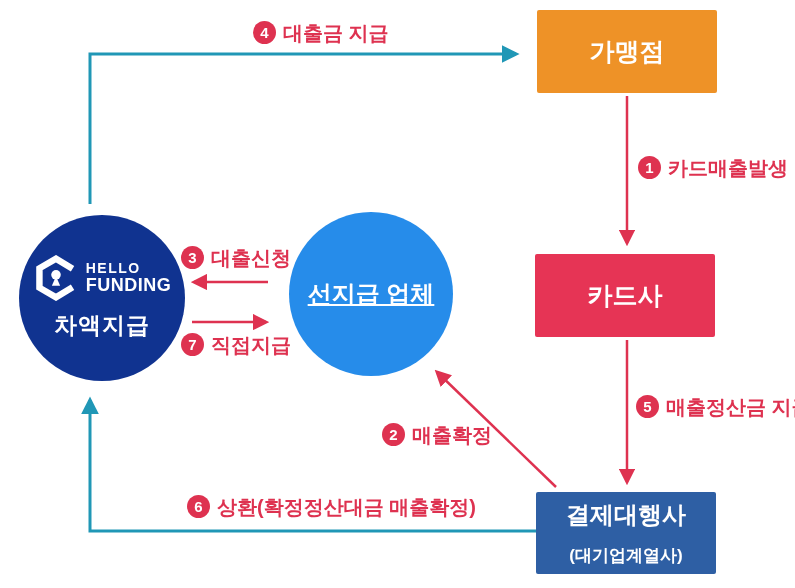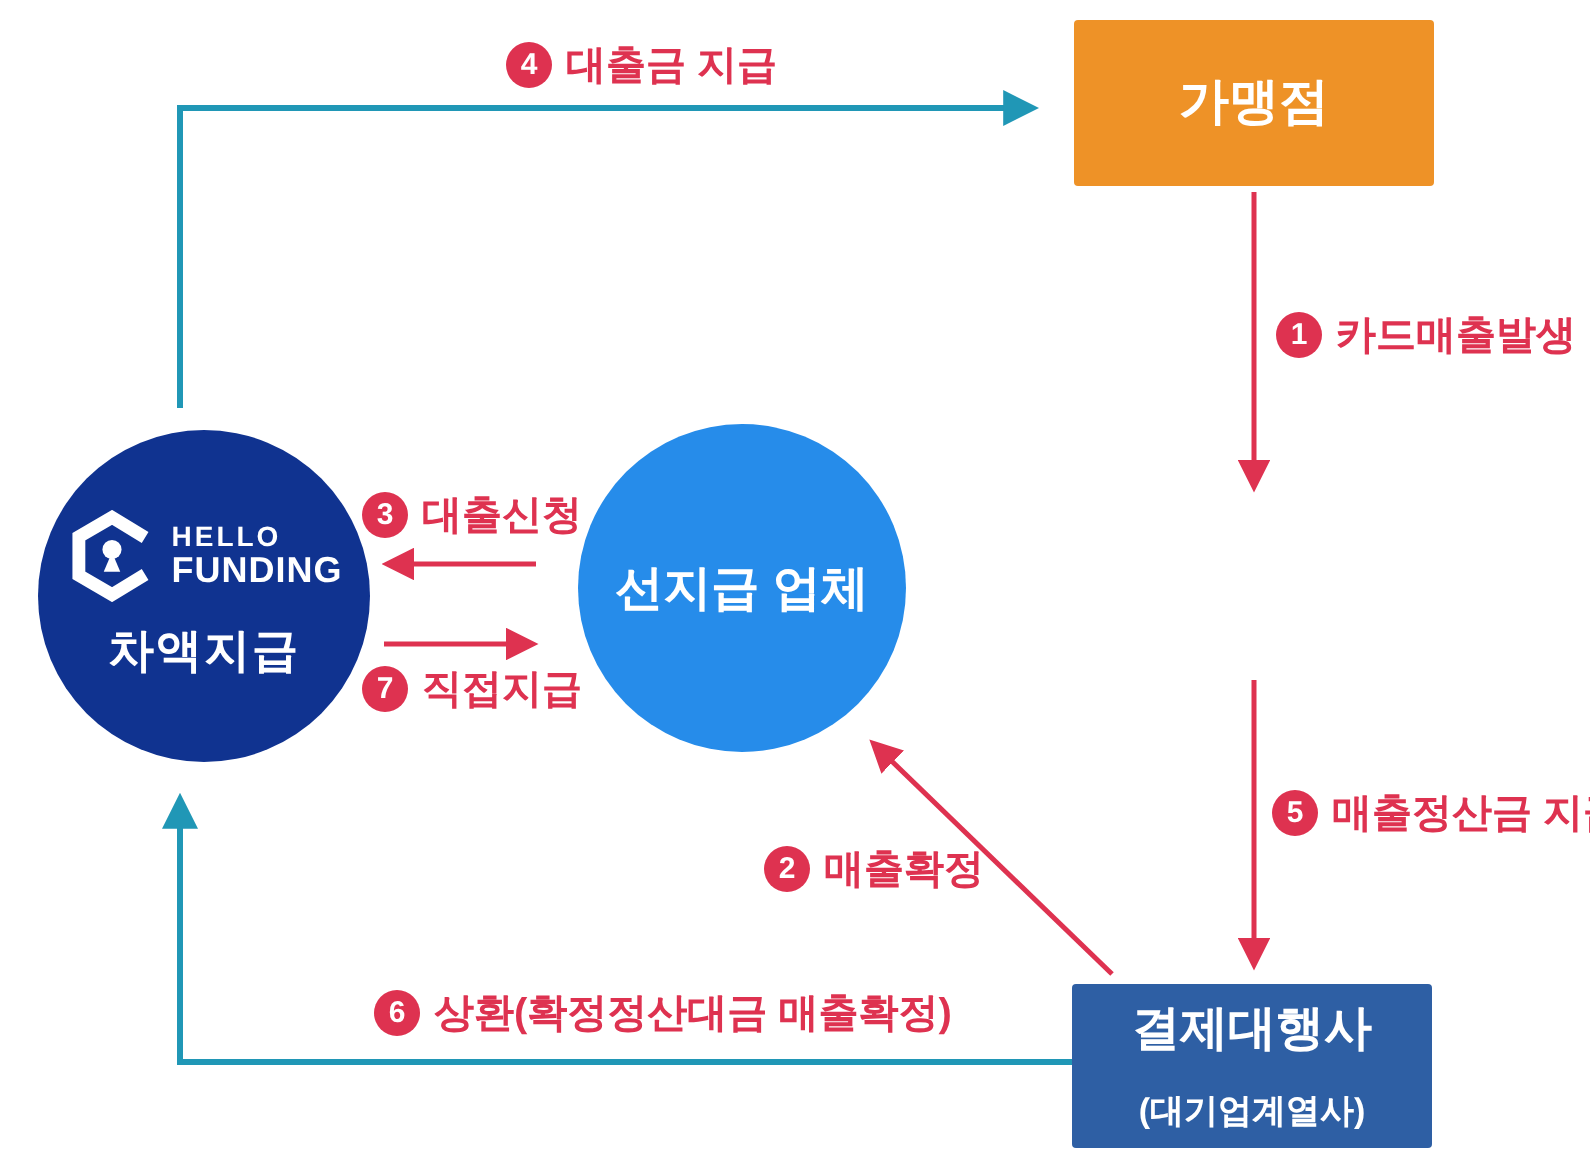--- a/index.html
+++ b/index.html
@@ -18,21 +18,21 @@
   .box-card       { left:535px; top:254px; width:180px; height:83px; background:#E63455; font-size:25px; }
   .box-agency     { left:536px; top:492px; width:180px; height:82px; background:#2E5FA4; font-size:24px; }
   .box-agency .subline { font-size:17px; margin-top:17px; }
 
   .circle {
     position:absolute; border-radius:50%; color:#ffffff; font-weight:bold;
     display:flex; flex-direction:column; align-items:center; justify-content:center;
     text-align:left;
   }
   .circle-hf      { left:19px;  top:215px; width:166px; height:166px; background:#103390; }
-  .circle-advance { left:289px; top:212px; width:164px; height:164px; background:#268CEA; font-size:24px; }
+  .circle-advance { left:289px; top:212px; width:164px; height:164px; background:#268CEA; font-size:24px;text-decoration:underline; }
 
   .logo-row { display:flex; align-items:center; gap:7px; }
   .logo-text { display:flex; flex-direction:column; align-items:flex-start; line-height:1.05; }
   .logo-hello   { font-size:14px; letter-spacing:1.5px; }
   .logo-funding { font-size:18px; letter-spacing:0.5px; }
   .logo-korean  { font-size:23px; margin-top:9px; letter-spacing:1px; }
 
   .flow-label {
     position:absolute; color:#DE3250; font-weight:bold; font-size:20px;
     display:flex; align-items:center; gap:7px; white-space:nowrap; line-height:1;
@@ -96,20 +96,23 @@
   </div>
 
   <div class="circle circle-advance">
     <span>선지급 업체</span>
   </div>
 
   <div class="node-box box-merchant">
     <span>가맹점</span>
   </div>
 
+  <div class="node-box box-card">
+    <span>카드사</span>
+  </div>
 
   <div class="node-box box-agency">
     <span>결제대행사</span>
     <span class="subline">(대기업계열사)</span>
   </div>
 
   <div class="flow-label fl-step4">
     <span class="badge">4</span>
     <span>대출금 지급</span>
   </div>

